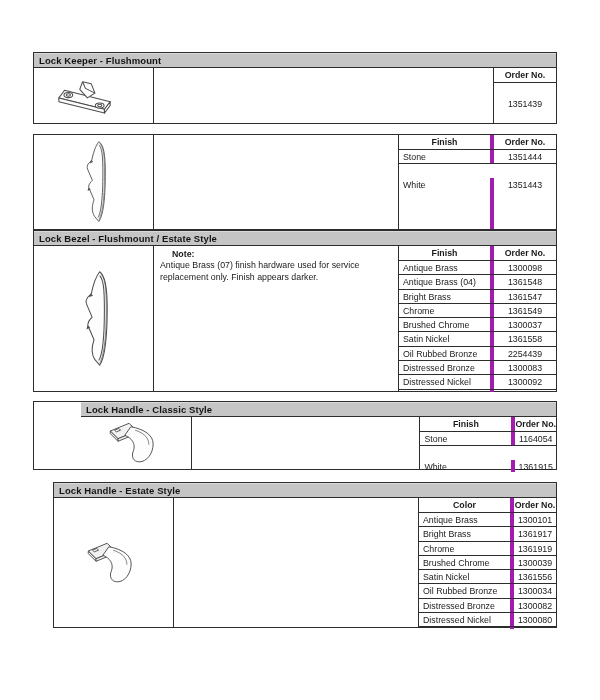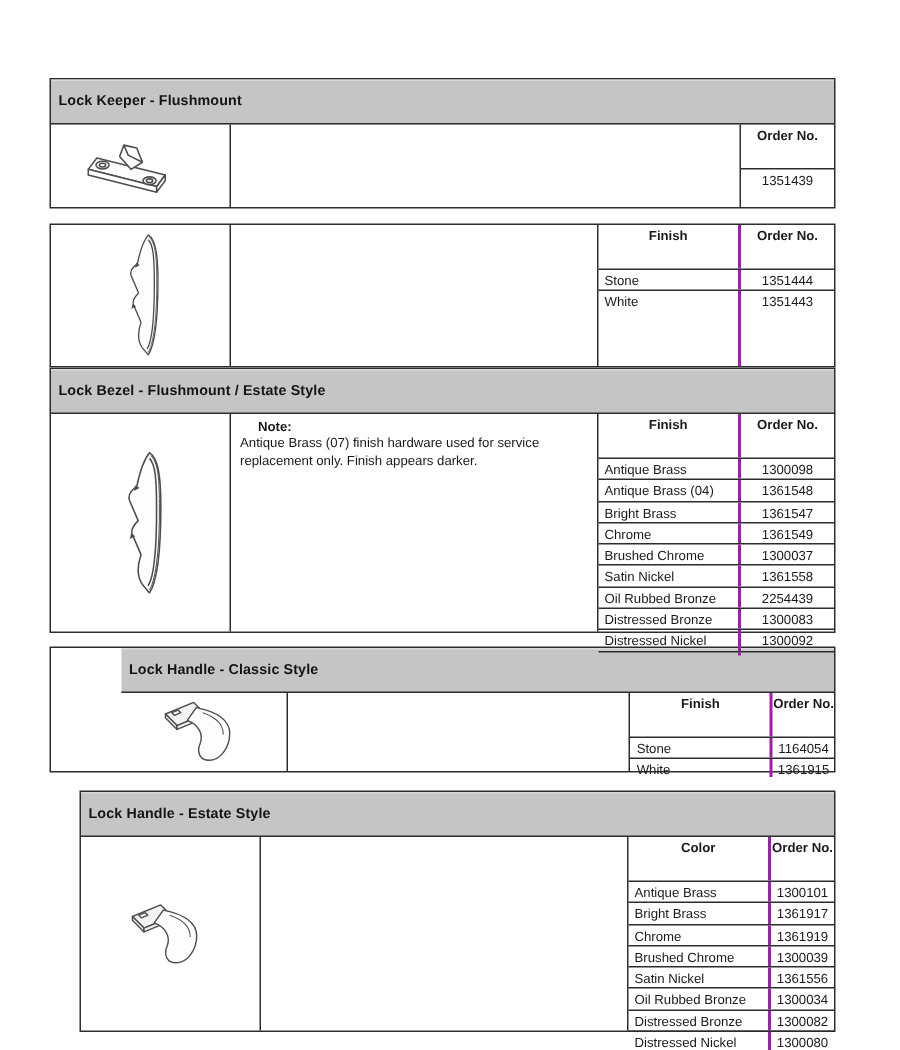--- a/index.html
+++ b/index.html
@@ -1,39 +1,39 @@
 <!DOCTYPE html>
 <html><head>
 <meta charset="utf-8">
 <style>
   * { box-sizing: border-box; margin: 0; padding: 0; }
   html, body { width: 600px; height: 700px; background: #ffffff; overflow: hidden;
     font-family: "Liberation Sans", sans-serif; }
   .page { position: absolute; left: 33px; top: 52px; width: 524px; }
   .sec { border: 1px solid #2d2d2d; background: #fff; }
-  .sec-header { height: 30px; background: #c5c5c5; border-bottom: 1px solid #2d2d2d;
+  .sec-header { height: 15px; background: #c5c5c5; border-bottom: 1px solid #2d2d2d;
     display: flex; align-items: center; padding-left: 5px;
     box-shadow: inset 0 1px 0 rgba(255,255,255,0.35); }
   .sec-title { font-size: 9.5px; font-weight: bold; color: #141414; letter-spacing: 0.1px; }
   .sec-body { display: flex; align-items: stretch; }
   .img-cell { width: 120px; border-right: 1px solid #2d2d2d;
     display: flex; align-items: center; justify-content: center; }
   .mid-cell { width: 245px; border-right: 1px solid #2d2d2d; padding: 3px 6px 0 6px; }
   .no-finish .mid-cell { width: 340px; }
   .right-area { flex: 1; display: flex; flex-direction: column; }
   .trow { display: flex; align-items: stretch; flex: none; }
-  .thead { height: 30px; border-bottom: 1px solid #2d2d2d; }
-  .fcell { width: 95px; border-right: 2px solid #a21caf; font-size: 8.8px; color: #1a1a1a;
+  .thead { height: 15px; border-bottom: 1px solid #2d2d2d; }
+  .fcell { width: 95px; border-right: 4px solid #a21caf; font-size: 8.8px; color: #1a1a1a;
     padding: 2px 0 0 4px; overflow: hidden; white-space: nowrap; }
   .ocell { flex: 1; font-size: 8.8px; color: #1a1a1a; text-align: center; padding-top: 2px;
     overflow: hidden; white-space: nowrap; }
   .fhead, .ohead { font-weight: bold; }
   .fhead { text-align: center; padding-left: 0; }
   .data-row { height: 14.3px; border-bottom: 1px solid #2d2d2d; }
-  .data-row.open-last { flex: 1; border-bottom: none; }
+  .data-row.open-last { flex: 1; border-bottom: none; margin-top: 14px; }
   .filler { flex: 1; border-bottom: none; min-height: 0; }
   .note-label { font-size: 8.8px; font-weight: bold; color: #1a1a1a; padding-left: 12px; }
   .note-text { font-size: 8.8px; color: #1a1a1a; line-height: 1.32; margin-top: 1px; max-width: 228px; }
   .drawing { display: block; }
 </style>
 </head>
 <body>
 
 <div class="page">
   <div id="sections">

